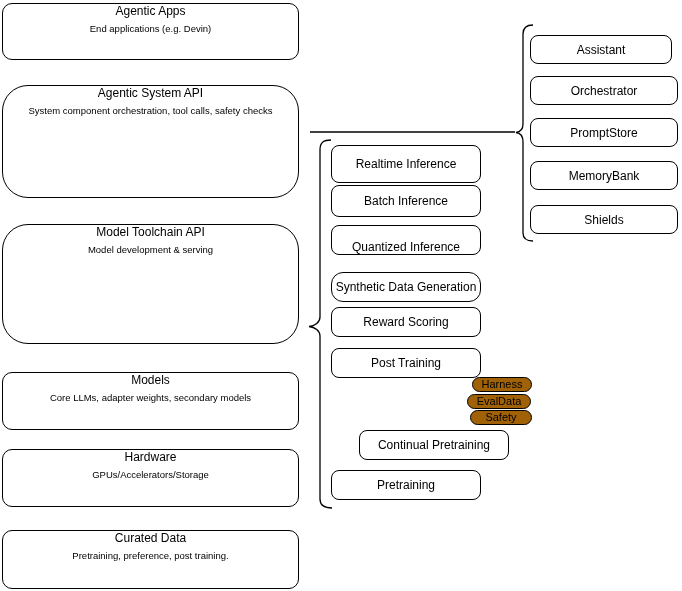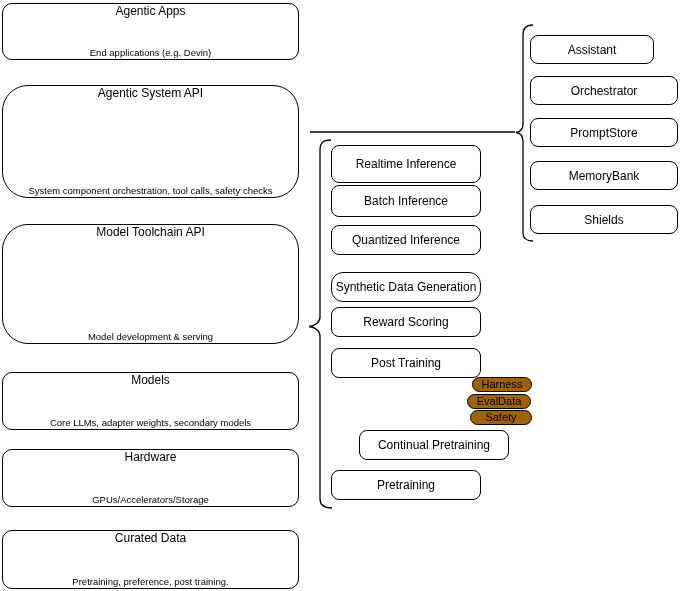--- a/index.html
+++ b/index.html
@@ -17,21 +17,21 @@
     overflow: hidden;
   }
   .node {
     position: absolute;
     box-sizing: border-box;
     background: #ffffff;
     border: 1.3px solid #000000;
     display: flex;
     flex-direction: column;
     align-items: center;
-    justify-content: space-between;
+    justify-content: flex-start;
     text-align: center;
     z-index: 2;
   }
   .node .title {
     font-size: 12px;
     line-height: 14px;
     white-space: nowrap;
   }
   .node .subtitle {
     font-size: 9.5px;
@@ -117,21 +117,21 @@
     <div class="title">Curated Data</div>
     <div class="subtitle">Pretraining, preference, post training.</div>
   </div>
 
   <div class="chip" style="left:331px; top:145px; width:150px; height:38px;">
     <span>Realtime Inference</span>
   </div>
   <div class="chip" style="left:331px; top:185px; width:150px; height:32px;">
     <span>Batch Inference</span>
   </div>
-  <div class="chip" style="left:331px; top:225px; width:150px; height:30px;">
+  <div class="chip" style="left:331px; top:225px; width:150px; height:30px;align-items:flex-end;">
     <span>Quantized Inference</span>
   </div>
   <div class="chip" style="left:331px; top:272px; width:150px; height:30px;border-radius:12px;">
     <span>Synthetic Data Generation</span>
   </div>
   <div class="chip" style="left:331px; top:307px; width:150px; height:30px;">
     <span>Reward Scoring</span>
   </div>
   <div class="chip" style="left:331px; top:348px; width:150px; height:30px;">
     <span>Post Training</span>
@@ -146,21 +146,21 @@
   <div class="pill" style="left:472px; top:377px; width:60px; height:15px;">
     <span>Harness</span>
   </div>
   <div class="pill" style="left:467px; top:394px; width:64px; height:15px;">
     <span>EvalData</span>
   </div>
   <div class="pill" style="left:470px; top:410px; width:62px; height:15px;">
     <span>Safety</span>
   </div>
 
-  <div class="chip" style="left:530px; top:35px; width:124px; height:29px;text-align:right;">
+  <div class="chip" style="left:530px; top:35px; width:142px; height:29px;text-align:right;">
     <span>Assistant</span>
   </div>
   <div class="chip" style="left:530px; top:76px; width:148px; height:29px;">
     <span>Orchestrator</span>
   </div>
   <div class="chip" style="left:530px; top:118px; width:148px; height:29px;">
     <span>PromptStore</span>
   </div>
   <div class="chip" style="left:530px; top:161px; width:148px; height:29px;">
     <span>MemoryBank</span>

